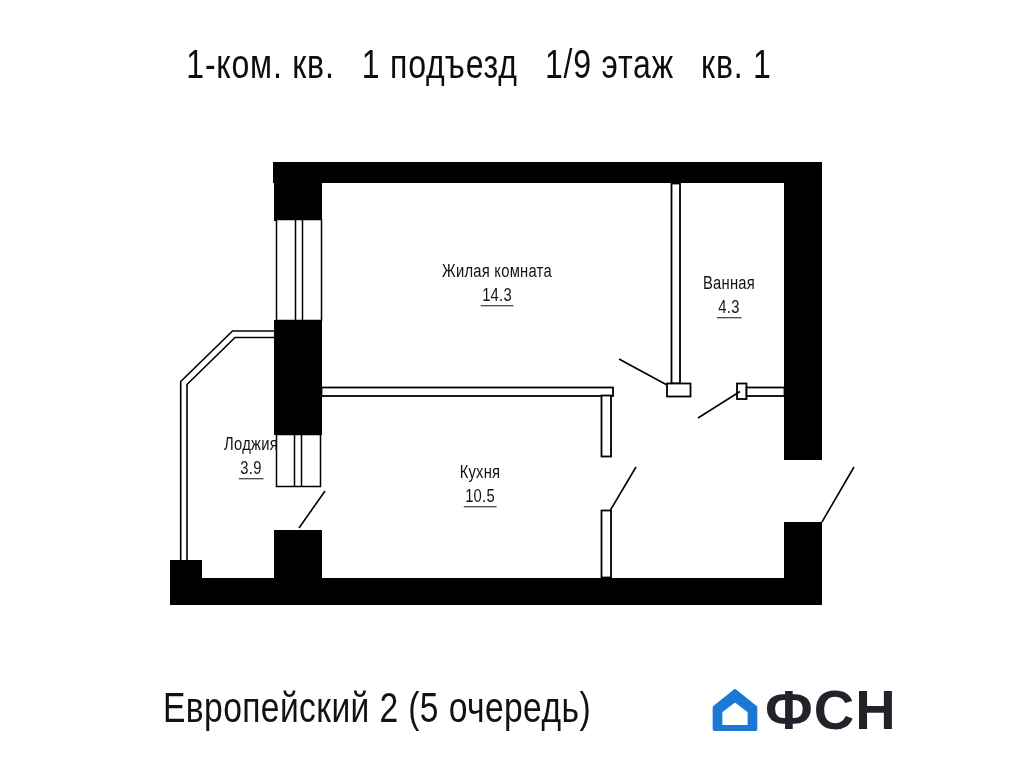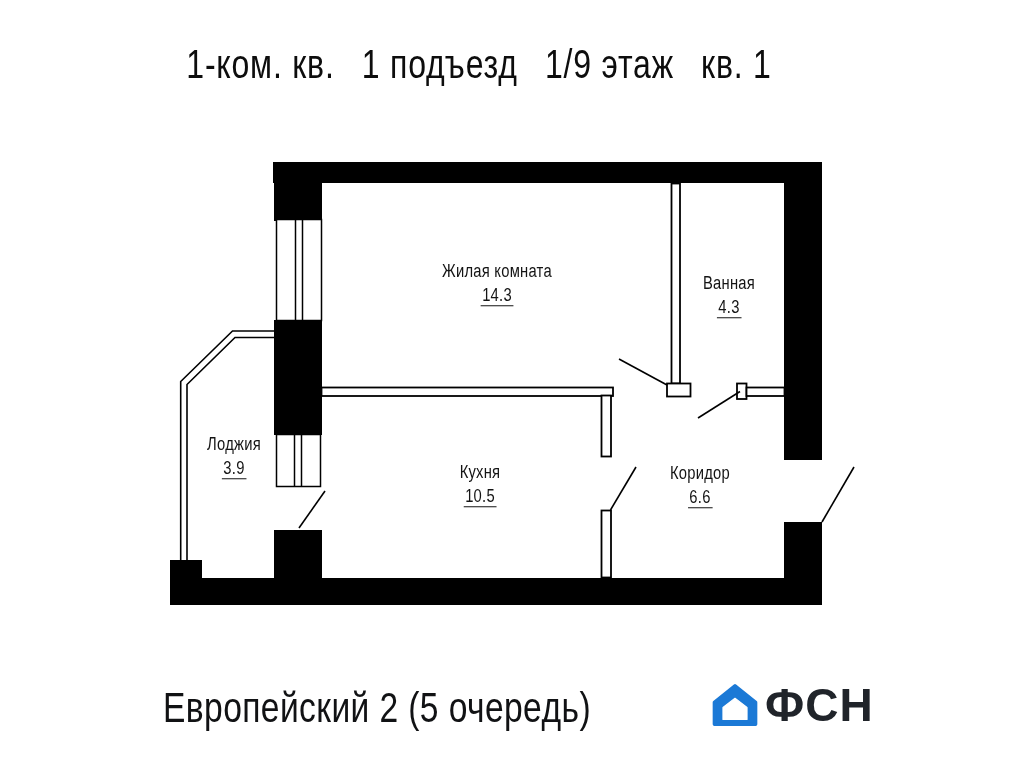--- a/index.html
+++ b/index.html
@@ -40,21 +40,21 @@
     white-space:nowrap;
     transform:scaleX(0.80); transform-origin:left center;
   }
   .logo {
     position:absolute; left:712px; top:682px;
     display:flex; align-items:center; gap:7px;
   }
   .logo-house { display:block; }
   .logo-house .outer { stroke:#1b79d6; stroke-width:2.5; stroke-linejoin:round; }
   .logo-text {
-    font-size:46px; font-weight:bold; letter-spacing:1px;
+    font-size:56px; font-weight:bold; letter-spacing:1px;
     color:#20242a; line-height:1;
   }
 </style>
 </head>
 <body>
 
 <div class="page">
 
   <div class="plan-title">
     <span>1-ком. кв.</span>
@@ -122,27 +122,21 @@
       <span class="room-name">Ванная</span>
       <span class="room-area">4.3</span>
     </span>
   </div>
   <div class="room-label" style="left:480px; top:485px">
     <span class="cond">
       <span class="room-name">Кухня</span>
       <span class="room-area">10.5</span>
     </span>
   </div>
-  <div class="room-label" style="left:700px; top:486px">
-    <span class="cond">
-      <span class="room-name">Коридор</span>
-      <span class="room-area">6.6</span>
-    </span>
-  </div>
-  <div class="room-label" style="left:234px; top:457px">
+  <div class="room-label" style="left:251px; top:457px">
     <span class="cond">
       <span class="room-name">Лоджия</span>
       <span class="room-area">3.9</span>
     </span>
   </div>
 
   <div class="project-name">Европейский 2 (5 очередь)</div>
 
   <div class="logo">
     <svg class="logo-house" width="46" height="42" viewBox="0 0 32 30">

